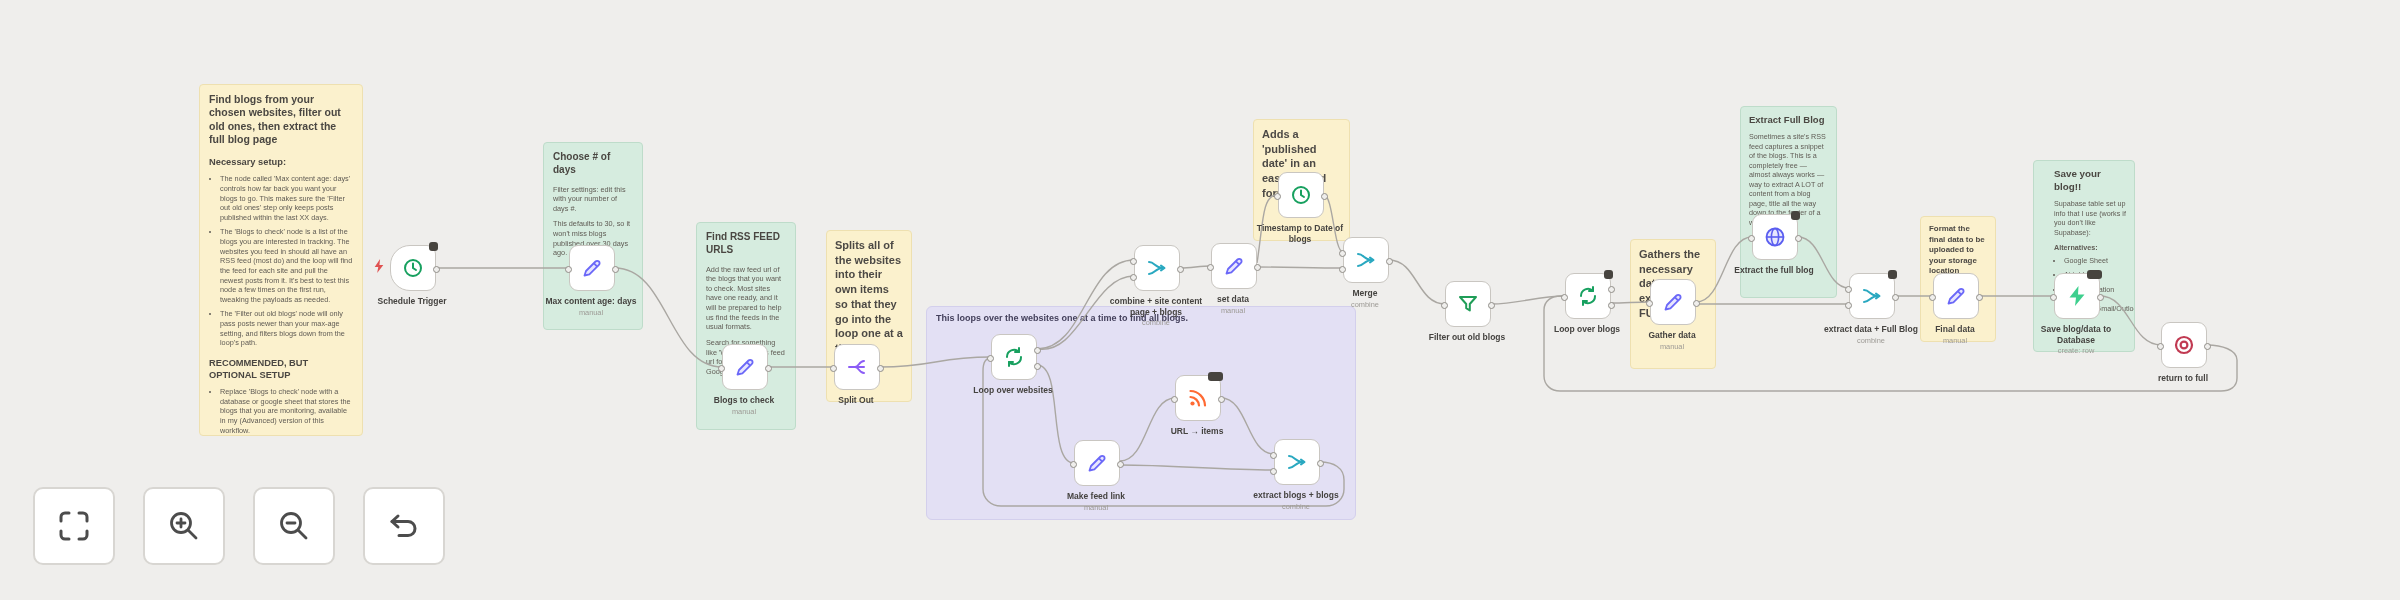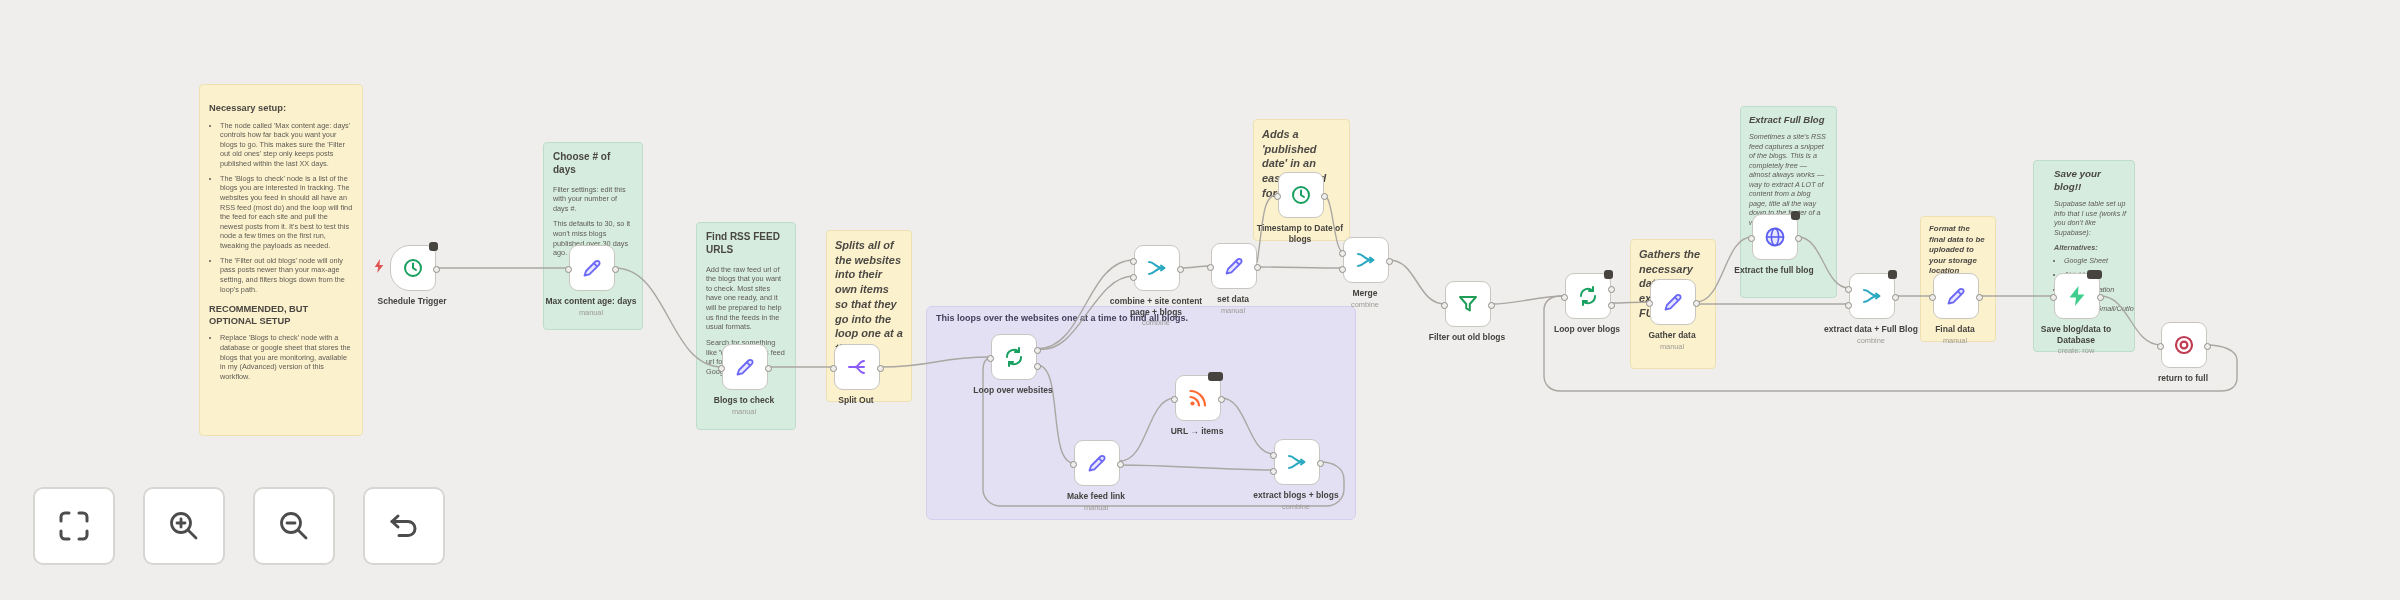--- a/index.html
+++ b/index.html
@@ -9,21 +9,21 @@
   .note{position:absolute;border-radius:4px;padding:8px 9px;box-sizing:border-box;
         font-size:7.3px;line-height:1.32;color:#5f5b54;overflow:hidden;}
   .note.yellow{background:#fbf1cd;border:1px solid #eee0b0;}
   .note.green{background:#d6ecdf;border:1px solid #bedcca;}
   .note h1{font-size:10.5px;font-weight:700;margin:0 0 8px 0;color:#4a4742;line-height:1.28;}
   .note h2{font-size:9.3px;font-weight:700;margin:10px 0 6px 0;color:#4a4742;line-height:1.25;}
   .note p{margin:0 0 6px 0;}
   .note ul{margin:0 0 6px 0;padding-left:11px;}
   .note li{margin:0 0 5px 0;}
   .note .bold-text{font-weight:600;font-size:11px;color:#4c4945;line-height:1.34;}
-  .note.small-pad{padding:7px 8px;font-style:italic;}
+  .note.small-pad{padding:7px 8px;}
 
   
   .section{position:absolute;background:#e3e0f4;border:1px solid #d3cfec;border-radius:6px;}
   .section .caption{font-size:9px;font-weight:700;color:#44405c;padding:6px 9px;line-height:1.3;}
 
   
   .node{position:absolute;width:46px;}
   .nodebox{width:46px;height:46px;background:#ffffff;border:1.5px solid #c9c6c1;border-radius:9px;
            box-sizing:border-box;display:flex;align-items:center;justify-content:center;position:relative;}
   .node.trigger .nodebox{border-radius:20px 9px 9px 20px;}
@@ -53,20 +53,21 @@
   .ctrl{width:82px;height:78px;background:#ffffff;border:2px solid #d8d6d2;border-radius:10px;
         display:flex;align-items:center;justify-content:center;cursor:pointer;box-sizing:border-box;}
   .ctrl svg{stroke:#4c4c4c;}
 </style>
 </head>
 <body>
 
 <div id="canvas">
 
   <div class="note yellow" style="left:199px;top:84px;width:164px;height:352px;">
+    <h1>Find blogs from your chosen websites, filter out old ones, then extract the full blog page</h1>
     <h2>Necessary setup:</h2>
     <ul>
       <li>The node called 'Max content age: days' controls how far back you want your blogs to go. This makes sure the 'Filter out old ones' step only keeps posts published within the last XX days.</li>
       <li>The 'Blogs to check' node is a list of the blogs you are interested in tracking. The websites you feed in should all have an RSS feed (most do) and the loop will find the feed for each site and pull the newest posts from it. It's best to test this node a few times on the first run, tweaking the payloads as needed.</li>
       <li>The 'Filter out old blogs' node will only pass posts newer than your max-age setting, and filters blogs down from the loop's path.</li>
     </ul>
     <h2>RECOMMENDED, BUT OPTIONAL SETUP</h2>
     <ul>
       <li>Replace 'Blogs to check' node with a database or google sheet that stores the blogs that you are monitoring, available in my (Advanced) version of this workflow.</li>
 

